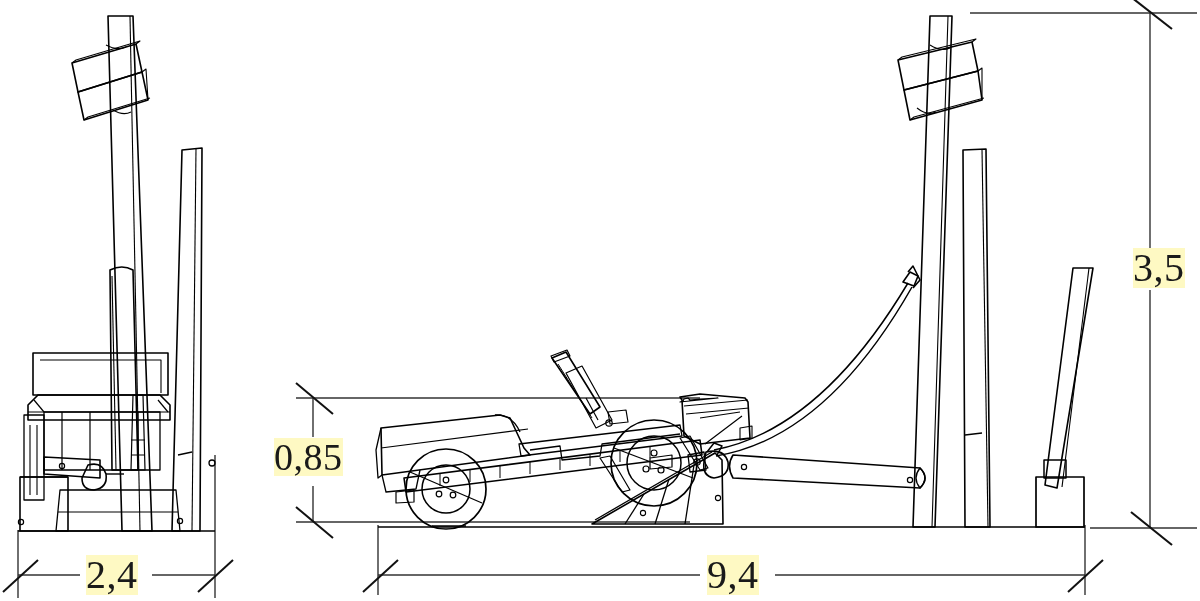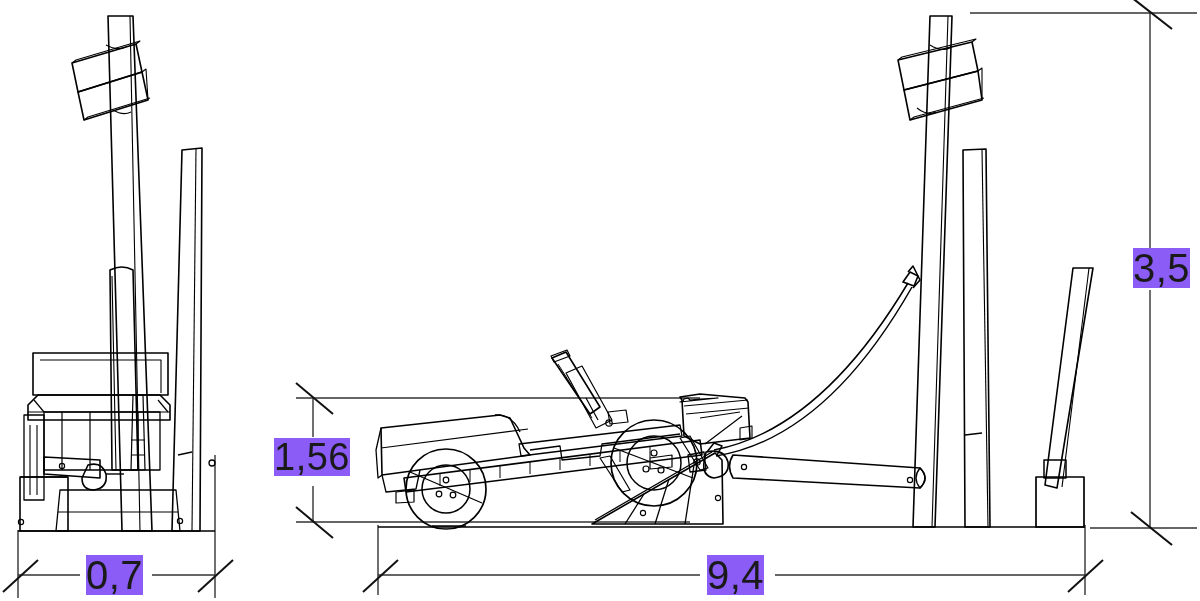--- a/index.html
+++ b/index.html
@@ -6,26 +6,26 @@
   html,body {
     width:1200px; height:601px;
     background:#ffffff;
     font-family:"Liberation Sans", sans-serif;
     overflow:hidden;
   }
   #stage { position:relative; width:1200px; height:601px; background:#ffffff; }
   #stage svg { position:absolute; top:0; left:0; }
   .dimtext {
     position:absolute;
-    font-family:Liberation Sans, sans-serif;
+    font-family:Liberation Serif, serif;
     font-size:38px;
     color:#1a1a1a;
     letter-spacing:0.5px;
     white-space:nowrap;
-    background:#8b5cf6;
+    background:#fef9c3;
     line-height:1;
     text-align:center;
   }
 </style>
 </head>
 <body>
 
 <div id="stage">
 
 <svg width="1200" height="601" viewBox="0 0 1200 601" shape-rendering="geometricPrecision">
@@ -210,19 +210,19 @@
     <path d="M 1073,268 L 1093,268 L 1057,488 L 1045,485 Z"></path>
     <path d="M 1089,268 L 1062,487" stroke-width="1.1"></path>
     <path d="M 1044,460 L 1066,460 L 1066,478 L 1044,478 Z" stroke-width="1.5"></path>
     <path d="M 1036,477 L 1084,477 L 1084,527 L 1036,527 Z" stroke-width="1.7"></path>
   </g>
 
 </svg>
 
   <div class="dimtext" style="left:1133px; top:248px; font-size:40px;">3,5</div>
 
-  <div class="dimtext" style="left:274px; top:438px; font-size:38px;">1,56</div>
+  <div class="dimtext" style="left:274px; top:438px; font-size:38px;">0,85</div>
 
   <div class="dimtext" style="left:707px; top:555px; font-size:40px;">9,4</div>
 
-  <div class="dimtext" style="left:86px; top:555px; font-size:40px;">0,7</div>
+  <div class="dimtext" style="left:86px; top:555px; font-size:40px;">2,4</div>
 
 </div>
 
 </body></html>

